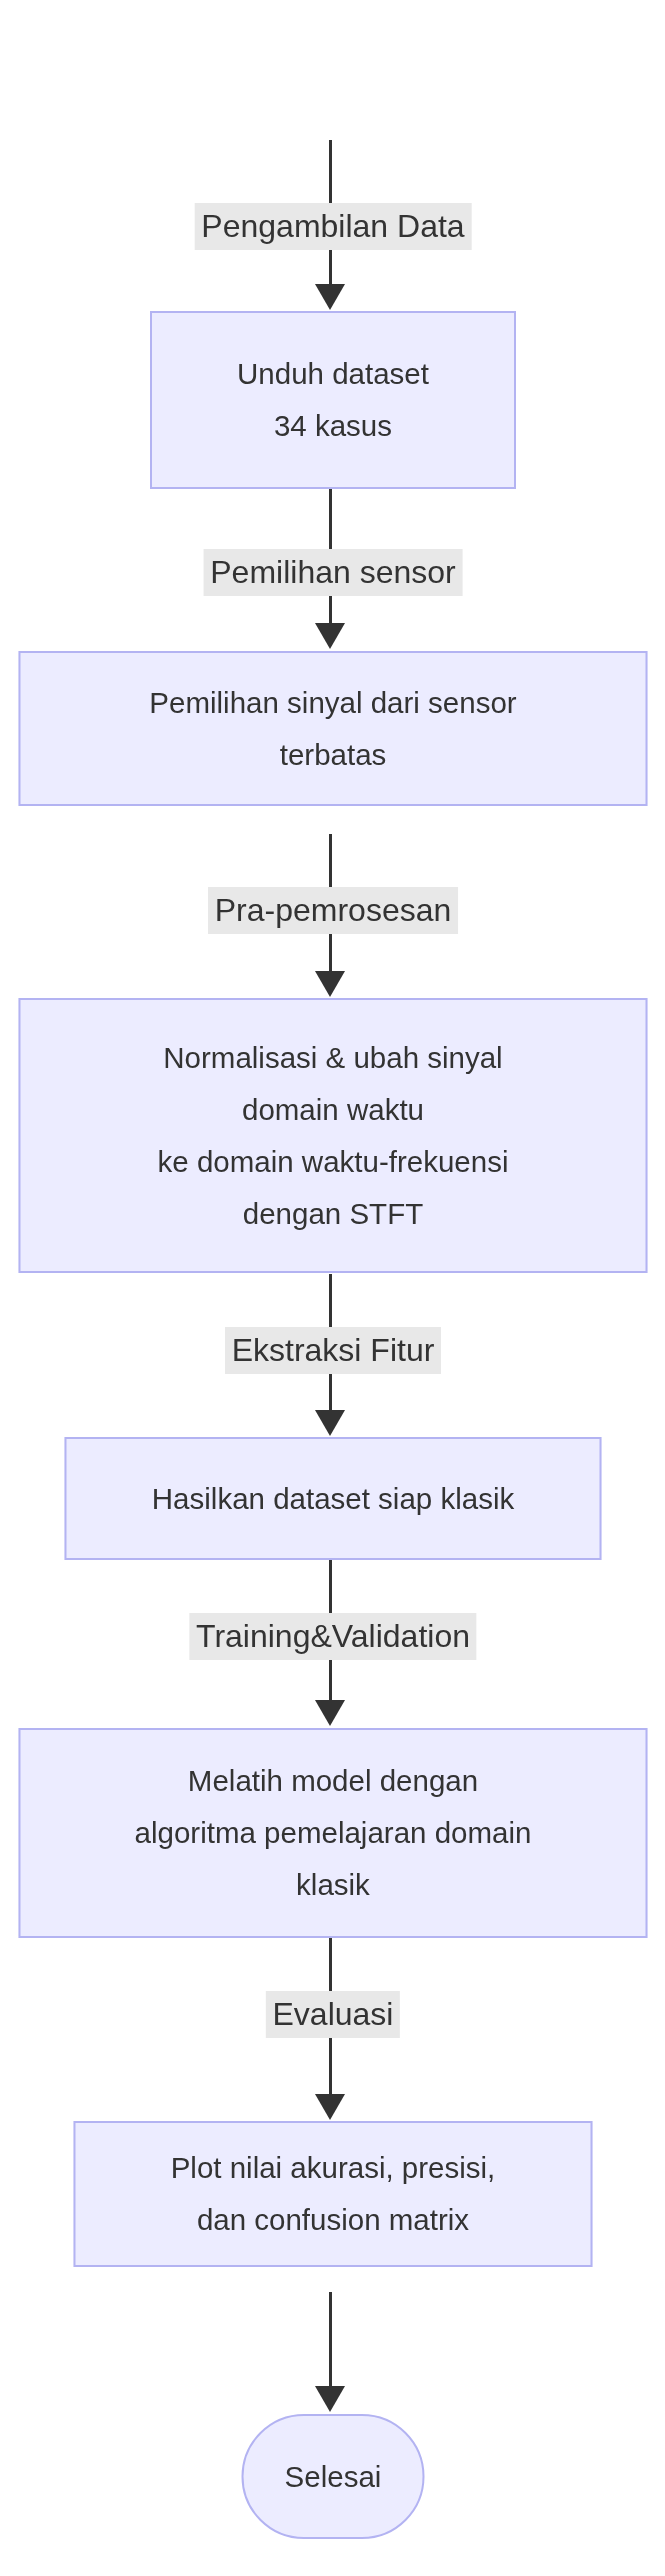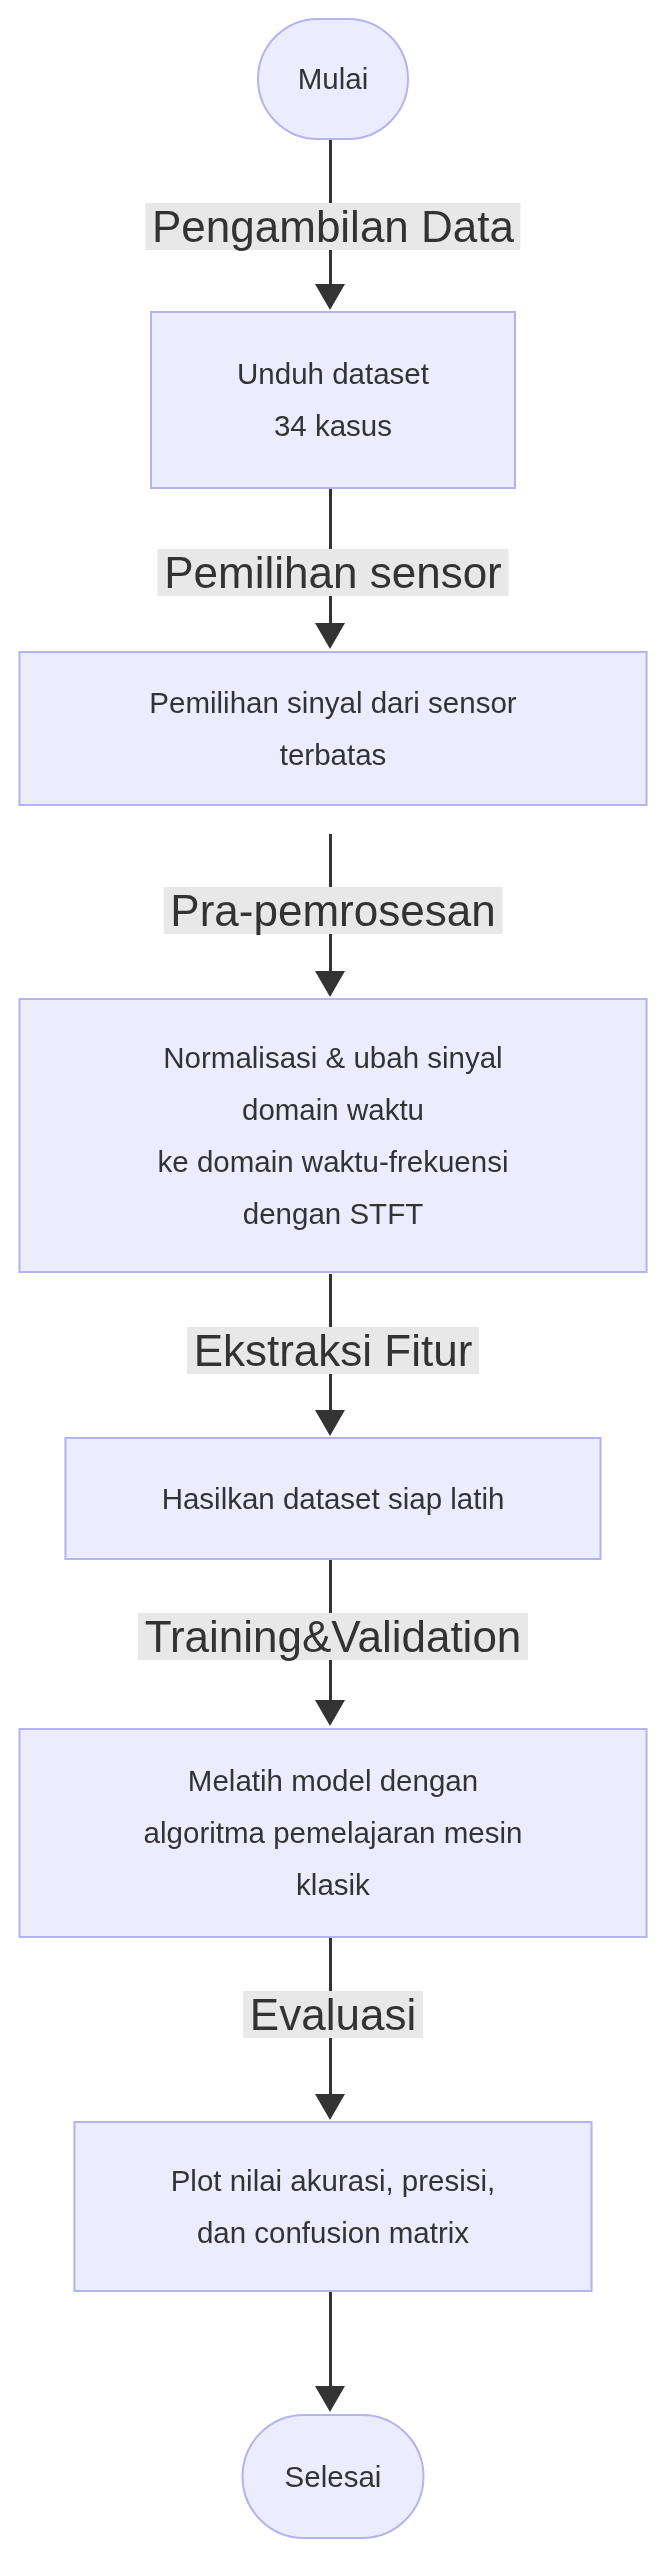--- a/index.html
+++ b/index.html
@@ -21,30 +21,29 @@
   .edge-line{position:absolute;left:329px;width:3.4px;background:var(--edge-color,#333333);}
   .edge-arrowhead{
     position:absolute;left:315px;width:0;height:0;
     border-left:15.4px solid transparent;border-right:15.4px solid transparent;
     border-top:26px solid var(--edge-color,#333333);
   }
   .edge-label{
     position:absolute;left:50%;transform:translateX(-50%);
     background:var(--edge-label-bg,#E8E8E8);
     color:var(--edge-label-text,#333333);
-    font-size:44px;line-height:39px;padding:4px 6.7px;
+    font-size:32px;line-height:39px;padding:4px 6.7px;
     white-space:nowrap;
   }
 </style>
 </head>
 <body>
 
 <div class="canvas">
 
-  <div class="node stadium" style="top:18px;width:152px;height:122px;">Mulai</div>
 
   <div class="edge-line" style="top:140px;height:146px;"></div>
   <div class="edge-arrowhead" style="top:284px;"></div>
   <div class="edge-label" style="top:203px;">Pengambilan Data</div>
 
   <div class="node" style="top:311px;width:366px;height:178px;">Unduh dataset
 34 kasus</div>
 
   <div class="edge-line" style="top:489px;height:136px;"></div>
   <div class="edge-arrowhead" style="top:623px;"></div>
@@ -59,35 +58,35 @@
 
   <div class="node" style="top:998px;width:629px;height:275px;">Normalisasi &amp; ubah sinyal
 domain waktu
 ke domain waktu-frekuensi
 dengan STFT</div>
 
   <div class="edge-line" style="top:1274px;height:138px;"></div>
   <div class="edge-arrowhead" style="top:1410px;"></div>
   <div class="edge-label" style="top:1327px;">Ekstraksi Fitur</div>
 
-  <div class="node" style="top:1437px;width:537px;height:123px;">Hasilkan dataset siap latih</div>
+  <div class="node" style="top:1437px;width:537px;height:123px;">Hasilkan dataset siap klasik</div>
 
   <div class="edge-line" style="top:1560px;height:142px;"></div>
   <div class="edge-arrowhead" style="top:1700px;"></div>
   <div class="edge-label" style="top:1613px;">Training&amp;Validation</div>
 
   <div class="node" style="top:1728px;width:629px;height:210px;">Melatih model dengan
-algoritma pemelajaran mesin
+algoritma pemelajaran domain
 klasik</div>
 
   <div class="edge-line" style="top:1938px;height:157px;"></div>
   <div class="edge-arrowhead" style="top:2094px;"></div>
   <div class="edge-label" style="top:1991px;">Evaluasi</div>
 
-  <div class="node" style="top:2121px;width:519px;height:171px;">Plot nilai akurasi, presisi,
+  <div class="node" style="top:2121px;width:519px;height:146px;">Plot nilai akurasi, presisi,
 dan confusion matrix</div>
 
   <div class="edge-line" style="top:2292px;height:95px;"></div>
   <div class="edge-arrowhead" style="top:2386px;"></div>
 
   <div class="node stadium" style="top:2414px;width:183px;height:125px;">Selesai</div>
 
 </div>
 
 

